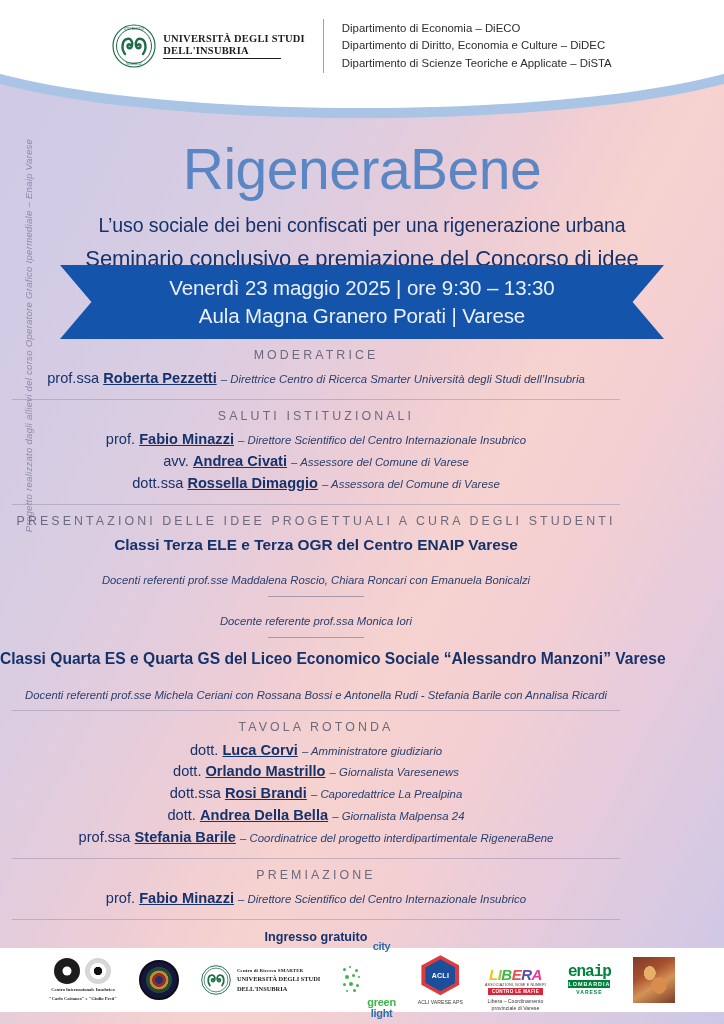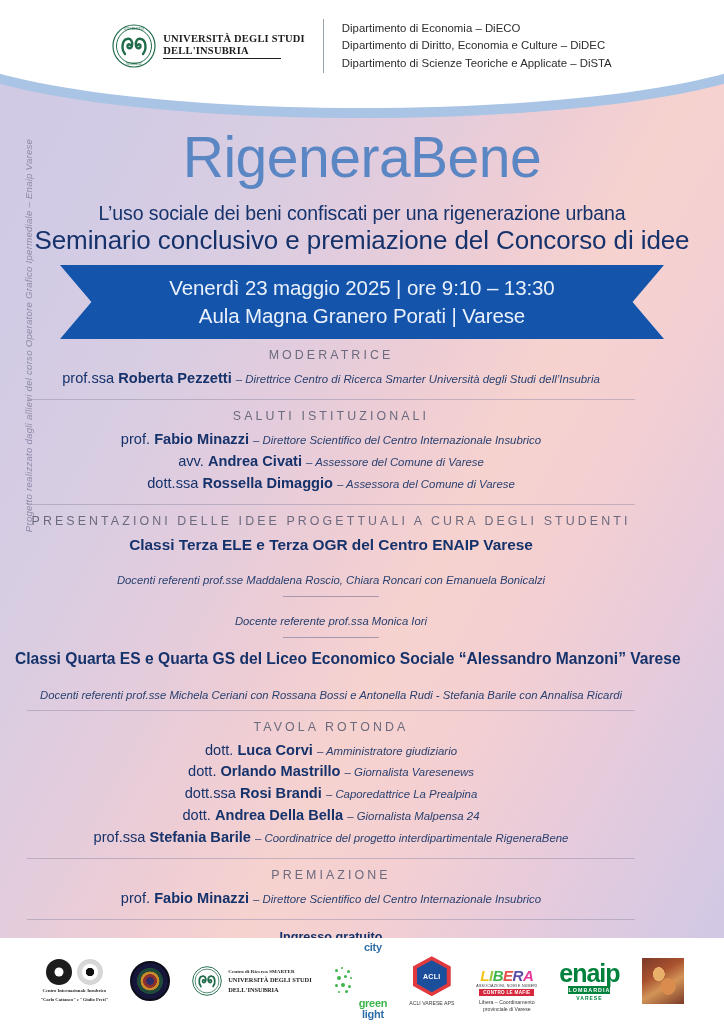--- a/index.html
+++ b/index.html
@@ -50,54 +50,54 @@
     font-size:11.4px;color:#2c2c2c;line-height:1.52;white-space:nowrap;
   }
   
   .vertical-credit{
     position:absolute;left:-182px;top:330px;width:420px;
     transform:rotate(-90deg);transform-origin:center center;
     text-align:center;font-style:italic;font-size:9.6px;
     color:#8f8aa8;letter-spacing:.25px;white-space:nowrap;
   }
   
-  .title-block{position:absolute;left:0;top:128px;width:724px;text-align:center;}
+  .title-block{position:absolute;left:0;top:140px;width:724px;text-align:center;}
   .main-title{
     font-size:57px;color:#5b86c4;font-weight:400;letter-spacing:-.5px;
     line-height:1.05;
   }
   .subtitle-1{
     font-size:19.5px;color:#16326b;margin-top:14px;letter-spacing:-.1px;
   }
   .subtitle-2{
-    font-size:26px;color:#16326b;margin-top:0;letter-spacing:-.1px;
+    font-size:22px;color:#16326b;margin-top:9px;letter-spacing:-.1px;
   }
   .ribbon-shape{
     position:absolute;left:60px;top:265px;width:604px;height:74px;
     background:#1455ab;
     clip-path:polygon(0 0, 100% 0, 94.8% 50%, 100% 100%, 0 100%, 5.2% 50%);
     -webkit-clip-path:polygon(0 0, 100% 0, 94.8% 50%, 100% 100%, 0 100%, 5.2% 50%);
   }
   .ribbon-text{
     position:absolute;left:60px;top:265px;width:604px;height:74px;
     display:flex;flex-direction:column;align-items:center;justify-content:center;
     color:#eaf1fc;
   }
   .ribbon-text div{font-size:20.5px;line-height:1.35;letter-spacing:-.1px;}
   
-  .program{position:absolute;left:15px;top:348px;width:632px;}
+  .program{position:absolute;left:0;top:348px;width:632px;}
   .sec-head{
     text-align:center;font-size:12.4px;color:#6c6a7e;letter-spacing:3.1px;
     margin:0 0 6px 0;
   }
   .line{
     text-align:center;font-size:14.6px;color:#16326b;line-height:1.5;
     white-space:nowrap;
   }
-  .line .nm{font-weight:bold;}
+  .line .nm{font-weight:bold;text-decoration:underline;}
   .line .rl{font-style:italic;font-size:11.4px;color:#2a4170;}
   .rule{
     width:608px;height:1px;background:#9b93ad;opacity:.55;margin:9px auto;
   }
   .rule-short{
     width:96px;height:1px;background:#8d86a2;opacity:.75;margin:10px auto;
   }
   .cls{
     text-align:center;font-size:15.4px;font-weight:bold;color:#16326b;
     line-height:1.45;white-space:nowrap;
@@ -111,21 +111,21 @@
   .free{
     text-align:center;font-size:12.6px;font-weight:bold;color:#16326b;
     margin-top:10px;
   }
   .reg{
     text-align:center;font-style:italic;font-size:12.2px;color:#1d3569;
     margin-top:4px;
   }
   
   .footer{
-    position:absolute;left:0;bottom:0;width:724px;height:86px;
+    position:absolute;left:0;bottom:12px;width:724px;height:64px;
     background:#ffffff;display:flex;align-items:center;justify-content:center;
     gap:22px;padding:0 14px;box-sizing:border-box;
   }
   .logo-cell{
     display:flex;flex-direction:column;align-items:center;justify-content:center;
     text-align:center;flex:0 0 auto;
   }
   .cap{font-size:4.6px;color:#2b2b2b;line-height:1.34;margin-top:3px;
        font-family:"Liberation Serif", serif;font-weight:bold;}
   .cap-sans{font-size:5.2px;color:#3a3a3a;line-height:1.3;margin-top:3px;
@@ -181,22 +181,22 @@
   .libera-word span:nth-child(1){color:#f0c419;}
   .libera-word span:nth-child(2){color:#9bc53d;}
   .libera-word span:nth-child(3){color:#3cb54a;}
   .libera-word span:nth-child(4){color:#e8524a;}
   .libera-word span:nth-child(5){color:#5b4ea8;}
   .libera-word span:nth-child(6){color:#e5399a;}
   .libera-sub{font-size:3.6px;color:#333;margin-top:1px;letter-spacing:.2px;}
   .libera-bar{background:#d6283c;color:#fff;font-size:4.6px;font-weight:bold;
     display:inline-block;padding:1px 4px;margin-top:1px;letter-spacing:.3px;}
   .enaip{text-align:center;}
-  .enaip-word{font-size:25px;font-weight:bold;color:#00823c;line-height:.92;
-    letter-spacing:-1px;font-family:Liberation Sans, sans-serif;}
+  .enaip-word{font-size:16px;font-weight:bold;color:#00823c;line-height:.92;
+    letter-spacing:-1px;font-family:Liberation Mono, monospace;}
   .enaip-bar{background:#00823c;color:#fff;font-size:5.4px;font-weight:bold;
     letter-spacing:1px;padding:1px 0;margin-top:1px;}
   .enaip-sub{font-size:5px;font-weight:bold;color:#00823c;letter-spacing:1px;margin-top:1px;}
   .art{
     width:42px;height:46px;
     background:
       radial-gradient(ellipse at 40% 35%,#e8b06a 0 16%,transparent 17%),
       radial-gradient(ellipse at 62% 62%,#d98c4e 0 20%,transparent 21%),
       linear-gradient(150deg,#7c3b2a 0%,#a8512f 35%,#d39457 60%,#7a3a28 100%);
   }
@@ -241,21 +241,21 @@
   <div class="vertical-credit">Progetto realizzato dagli allievi del corso Operatore Grafico Ipermediale – Enaip Varese</div>
 
   <div class="title-block">
     <div class="main-title">RigeneraBene</div>
     <div class="subtitle-1">L’uso sociale dei beni confiscati per una rigenerazione urbana</div>
     <div class="subtitle-2">Seminario conclusivo e premiazione del Concorso di idee</div>
   </div>
 
   <div class="ribbon-shape"></div>
   <div class="ribbon-text">
-    <div>Venerdì 23 maggio 2025 | ore 9:10 – 13:30</div>
+    <div>Venerdì 23 maggio 2025 | ore 9:30 – 13:30</div>
     <div>Aula Magna Granero Porati | Varese</div>
   </div>
 
   <div class="program">
 
     <div class="sec-head">MODERATRICE</div>
     <div class="line">
       <span>prof.ssa </span><span class="nm">Roberta Pezzetti</span> <span class="rl">– Direttrice Centro di Ricerca Smarter Università degli Studi dell’Insubria</span>
     </div>
 

